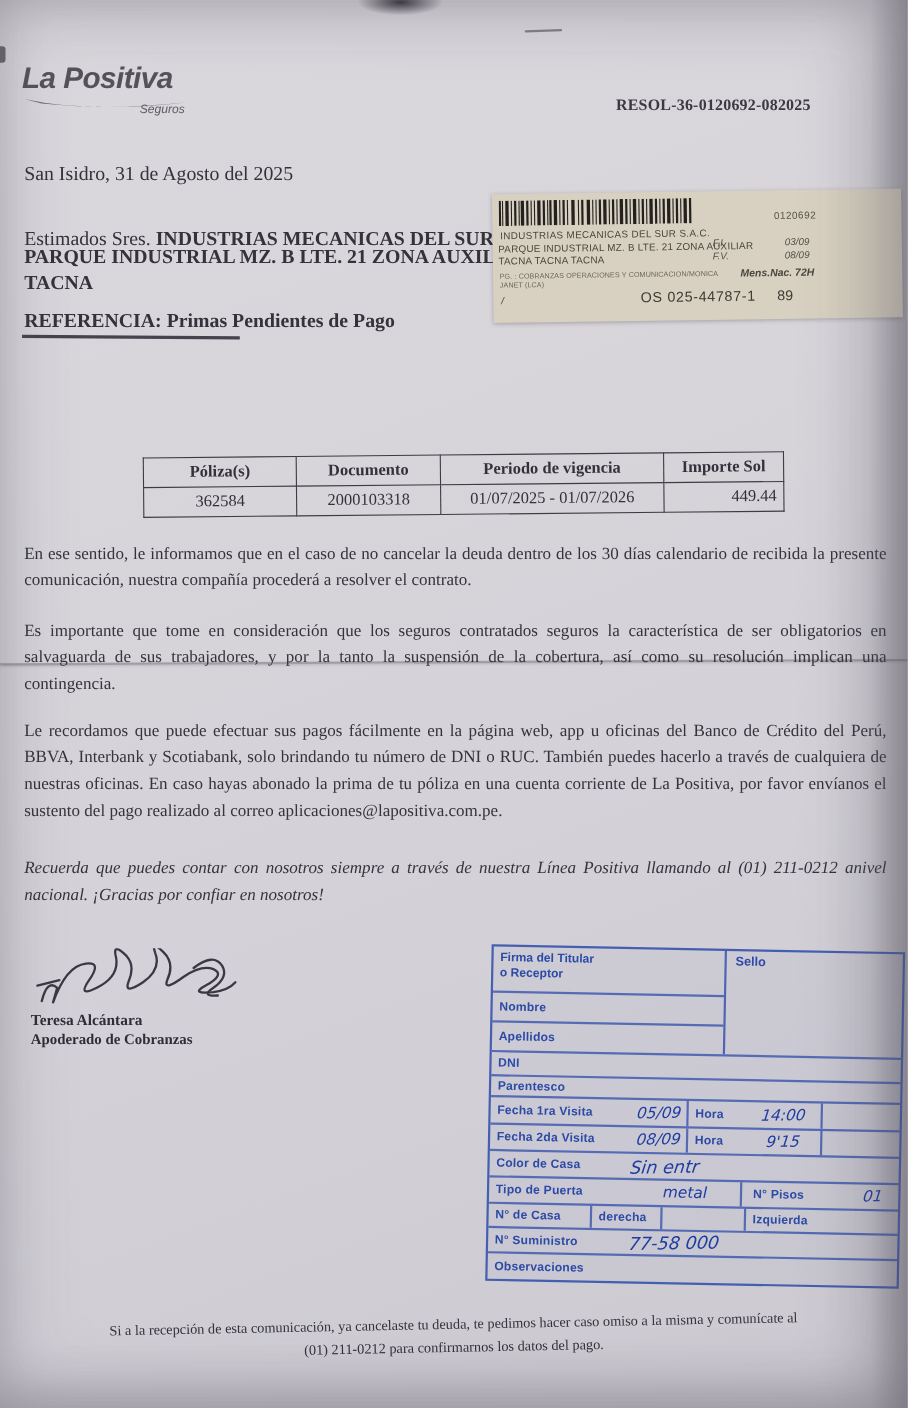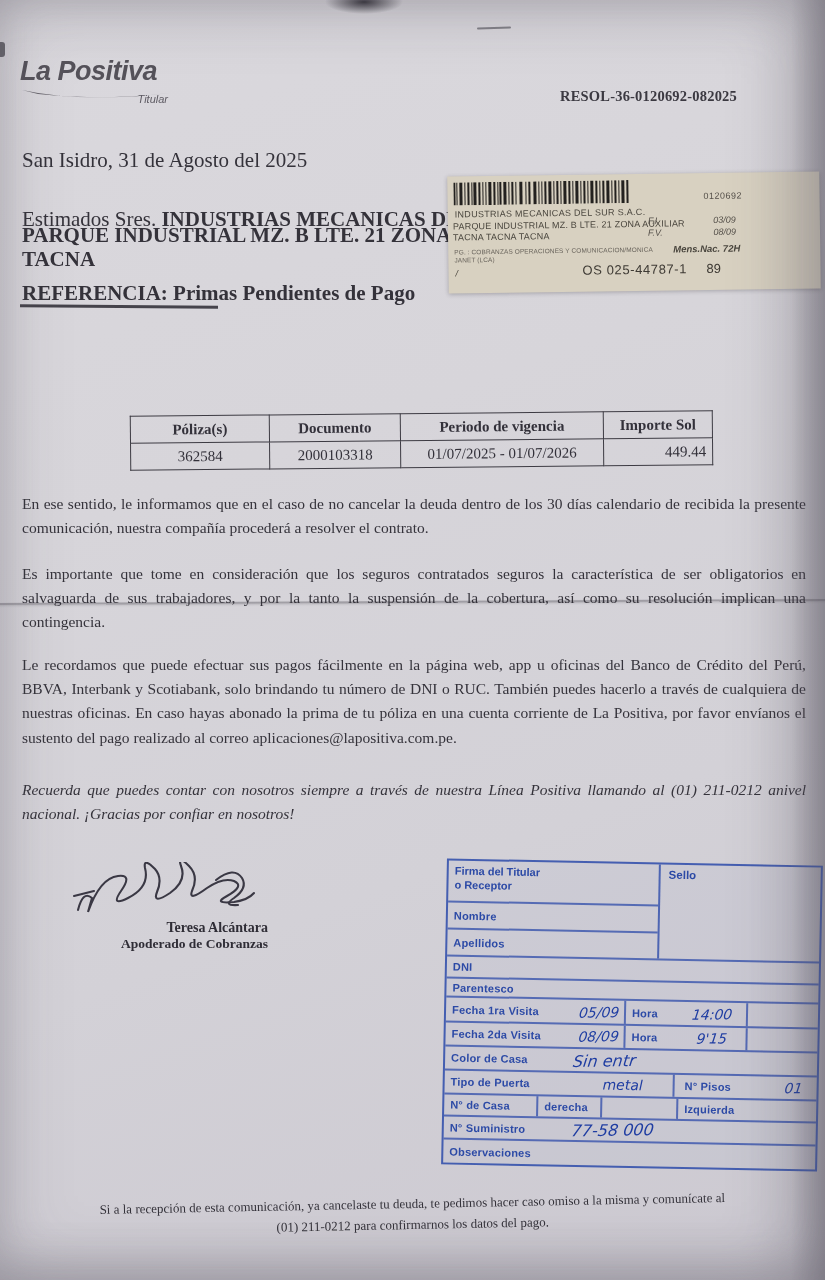--- a/index.html
+++ b/index.html
@@ -20,21 +20,21 @@
   .pen-dash{left:477px;top:27px;width:34px;height:2px;background:rgba(58,56,66,.55);transform:rotate(-2deg);border-radius:2px;}
   .edge-dot{left:0;top:42px;width:5px;height:15px;background:rgba(42,40,48,.65);border-radius:0 3px 3px 0;}
   .crease{left:-10px;top:601px;width:850px;height:1.5px;background:rgba(62,59,68,.35);transform:rotate(-.28deg);box-shadow:0 1px 2px rgba(62,59,68,.18);}
   .fold-right{right:0;top:0;bottom:0;width:34px;background:linear-gradient(to right,rgba(0,0,0,0),rgba(80,76,88,.30));}
   
   .logo{left:20px;top:56px;width:170px;color:#55525a;}
   .logo-main{font-family:"Liberation Sans",sans-serif;font-size:27px;font-weight:bold;font-style:italic;letter-spacing:-.5px;}
   .logo-sub{font-family:"Liberation Sans",sans-serif;font-size:11px;font-style:italic;text-align:right;margin-top:-2px;padding-right:22px;color:#5e5b63;}
   .resol{left:560px;top:88px;width:230px;font-size:14.5px;font-weight:bold;letter-spacing:.2px;color:#3b3941;}
   
-  .line{left:22px;font-size:21px;}
+  .line{left:22px;font-size:18px;}
   .para{position:absolute;left:22px;width:784px;font-size:15.5px;line-height:1.56;text-align:justify;margin:0;color:#35333b;}
   .ref-underline{left:20px;top:305px;width:198px;height:2.5px;background:#45434b;transform:rotate(.4deg);}
   
   .sticker{left:448px;top:174px;width:372px;height:117px;background:#d8d1c1;transform:rotate(-.8deg);
     box-shadow:0 1px 4px rgba(40,38,46,.3);font-family:"Liberation Sans",sans-serif;color:#4a463e;}
   .sticker .bc{position:absolute;left:6px;top:6px;width:176px;height:23px;}
   .st-code{position:absolute;left:256px;top:18px;font-size:9px;letter-spacing:.5px;color:#55504a;}
   .st-co{position:absolute;left:7px;top:33px;font-size:9px;letter-spacing:.3px;}
   .st-a1{position:absolute;left:5px;top:45px;font-size:9px;letter-spacing:.2px;}
   .st-a2{position:absolute;left:5px;top:56px;font-size:9px;letter-spacing:.2px;}
@@ -45,21 +45,21 @@
   .st-slash{position:absolute;left:7px;top:92px;font-size:9px;font-style:italic;}
   .st-os{position:absolute;left:134px;top:88px;font-size:13px;letter-spacing:.6px;color:#3e3a34;}
   .st-os2{position:absolute;left:258px;top:88px;font-size:13px;color:#3e3a34;}
   
   .ptable{left:130px;top:413px;transform:rotate(-.55deg);border-collapse:collapse;font-size:15px;color:#33313a;}
   .ptable td{border:1.8px solid #3d3b43;padding:2px 6px;height:22px;}
   .ptable .hd{font-weight:bold;text-align:center;}
   .ptable .c{text-align:center;}
   .ptable .r{text-align:right;}
   
-  .sig{left:28px;top:862px;width:240px;text-align:right;color:#2f2d36;}
+  .sig{left:28px;top:862px;width:240px;text-align:left;color:#2f2d36;}
   .sig-name{font-size:14px;font-weight:bold;margin-top:-4px;}
   .sig-title{font-size:13.5px;font-weight:bold;}
   
   .stamp{left:444px;top:862px;width:376px;transform:rotate(1.1deg);
     font-family:"Liberation Sans",sans-serif;color:#2c4aa6;
     border:2.4px solid rgba(45,75,170,.85);background:rgba(70,100,190,.04);}
   .stamp,.stamp *{box-sizing:border-box;}
   .st-top{display:flex;}
   .st-lcol{width:212px;border-right:2px solid rgba(45,75,170,.8);}
   .st-rcol{flex:1;padding:4px 8px;font-size:11.5px;font-weight:bold;}
@@ -83,21 +83,21 @@
   <div class="abs pen-dash"></div>
   <div class="abs edge-dot"></div>
   <div class="abs crease"></div>
   <div class="abs fold-right"></div>
 
   <div class="abs logo">
     <div class="logo-main">La Positiva</div>
     <svg width="160" height="14" viewBox="0 0 160 14">
       <path d="M2 3 Q 60 16 150 6 Q 90 14 18 7 Z" fill="#66636b"></path>
     </svg>
-    <div class="logo-sub" style="margin-top:-12px;">Titular</div>
+    <div class="logo-sub" style="margin-top:-12px;">Seguros</div>
   </div>
 
   <div class="abs resol">RESOL-36-0120692-082025</div>
 
   <div class="abs line" style="top:148px;">San Isidro, 31 de Agosto del 2025</div>
   <div class="abs line" style="top:191px;margin-top:16px;">
     <span>Estimados Sres. </span><span class="b">INDUSTRIAS MECANICAS DEL SUR S.A.C.</span>
   </div>
   <div class="abs line b" style="top:223px;">PARQUE INDUSTRIAL MZ. B LTE. 21 ZONA AUXILIAR</div>
   <div class="abs line b" style="top:247px;">TACNA</div>

